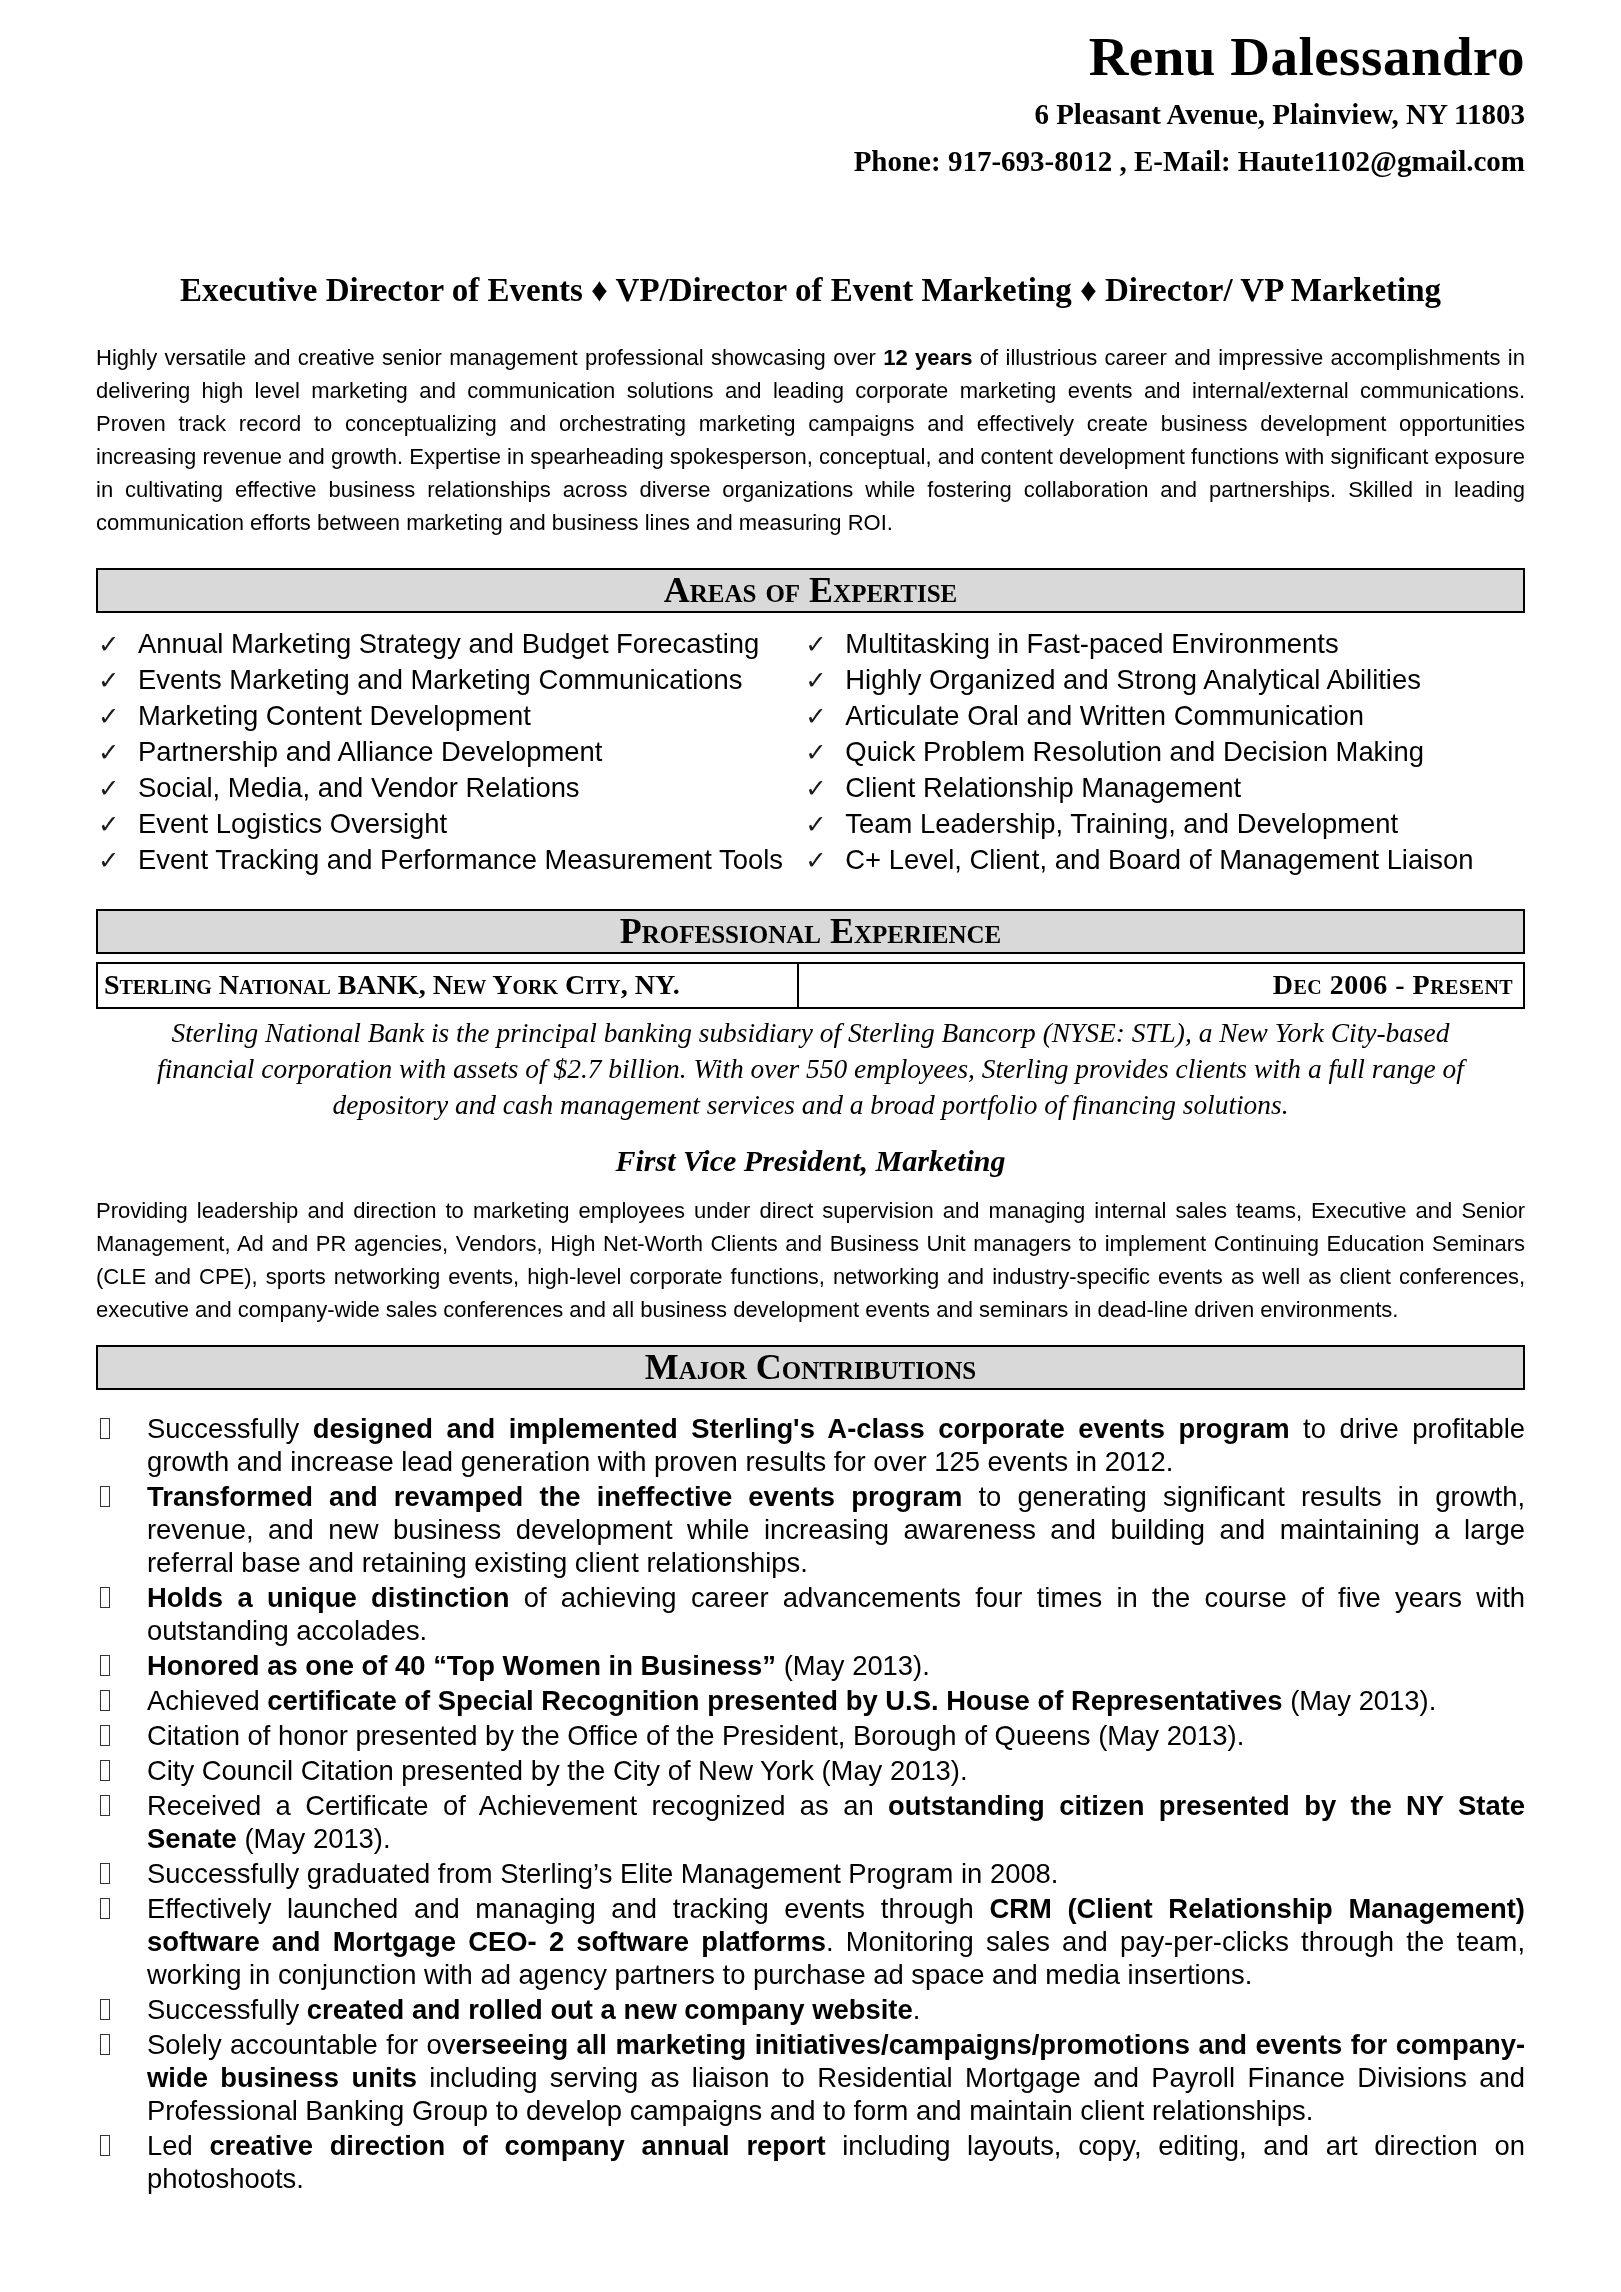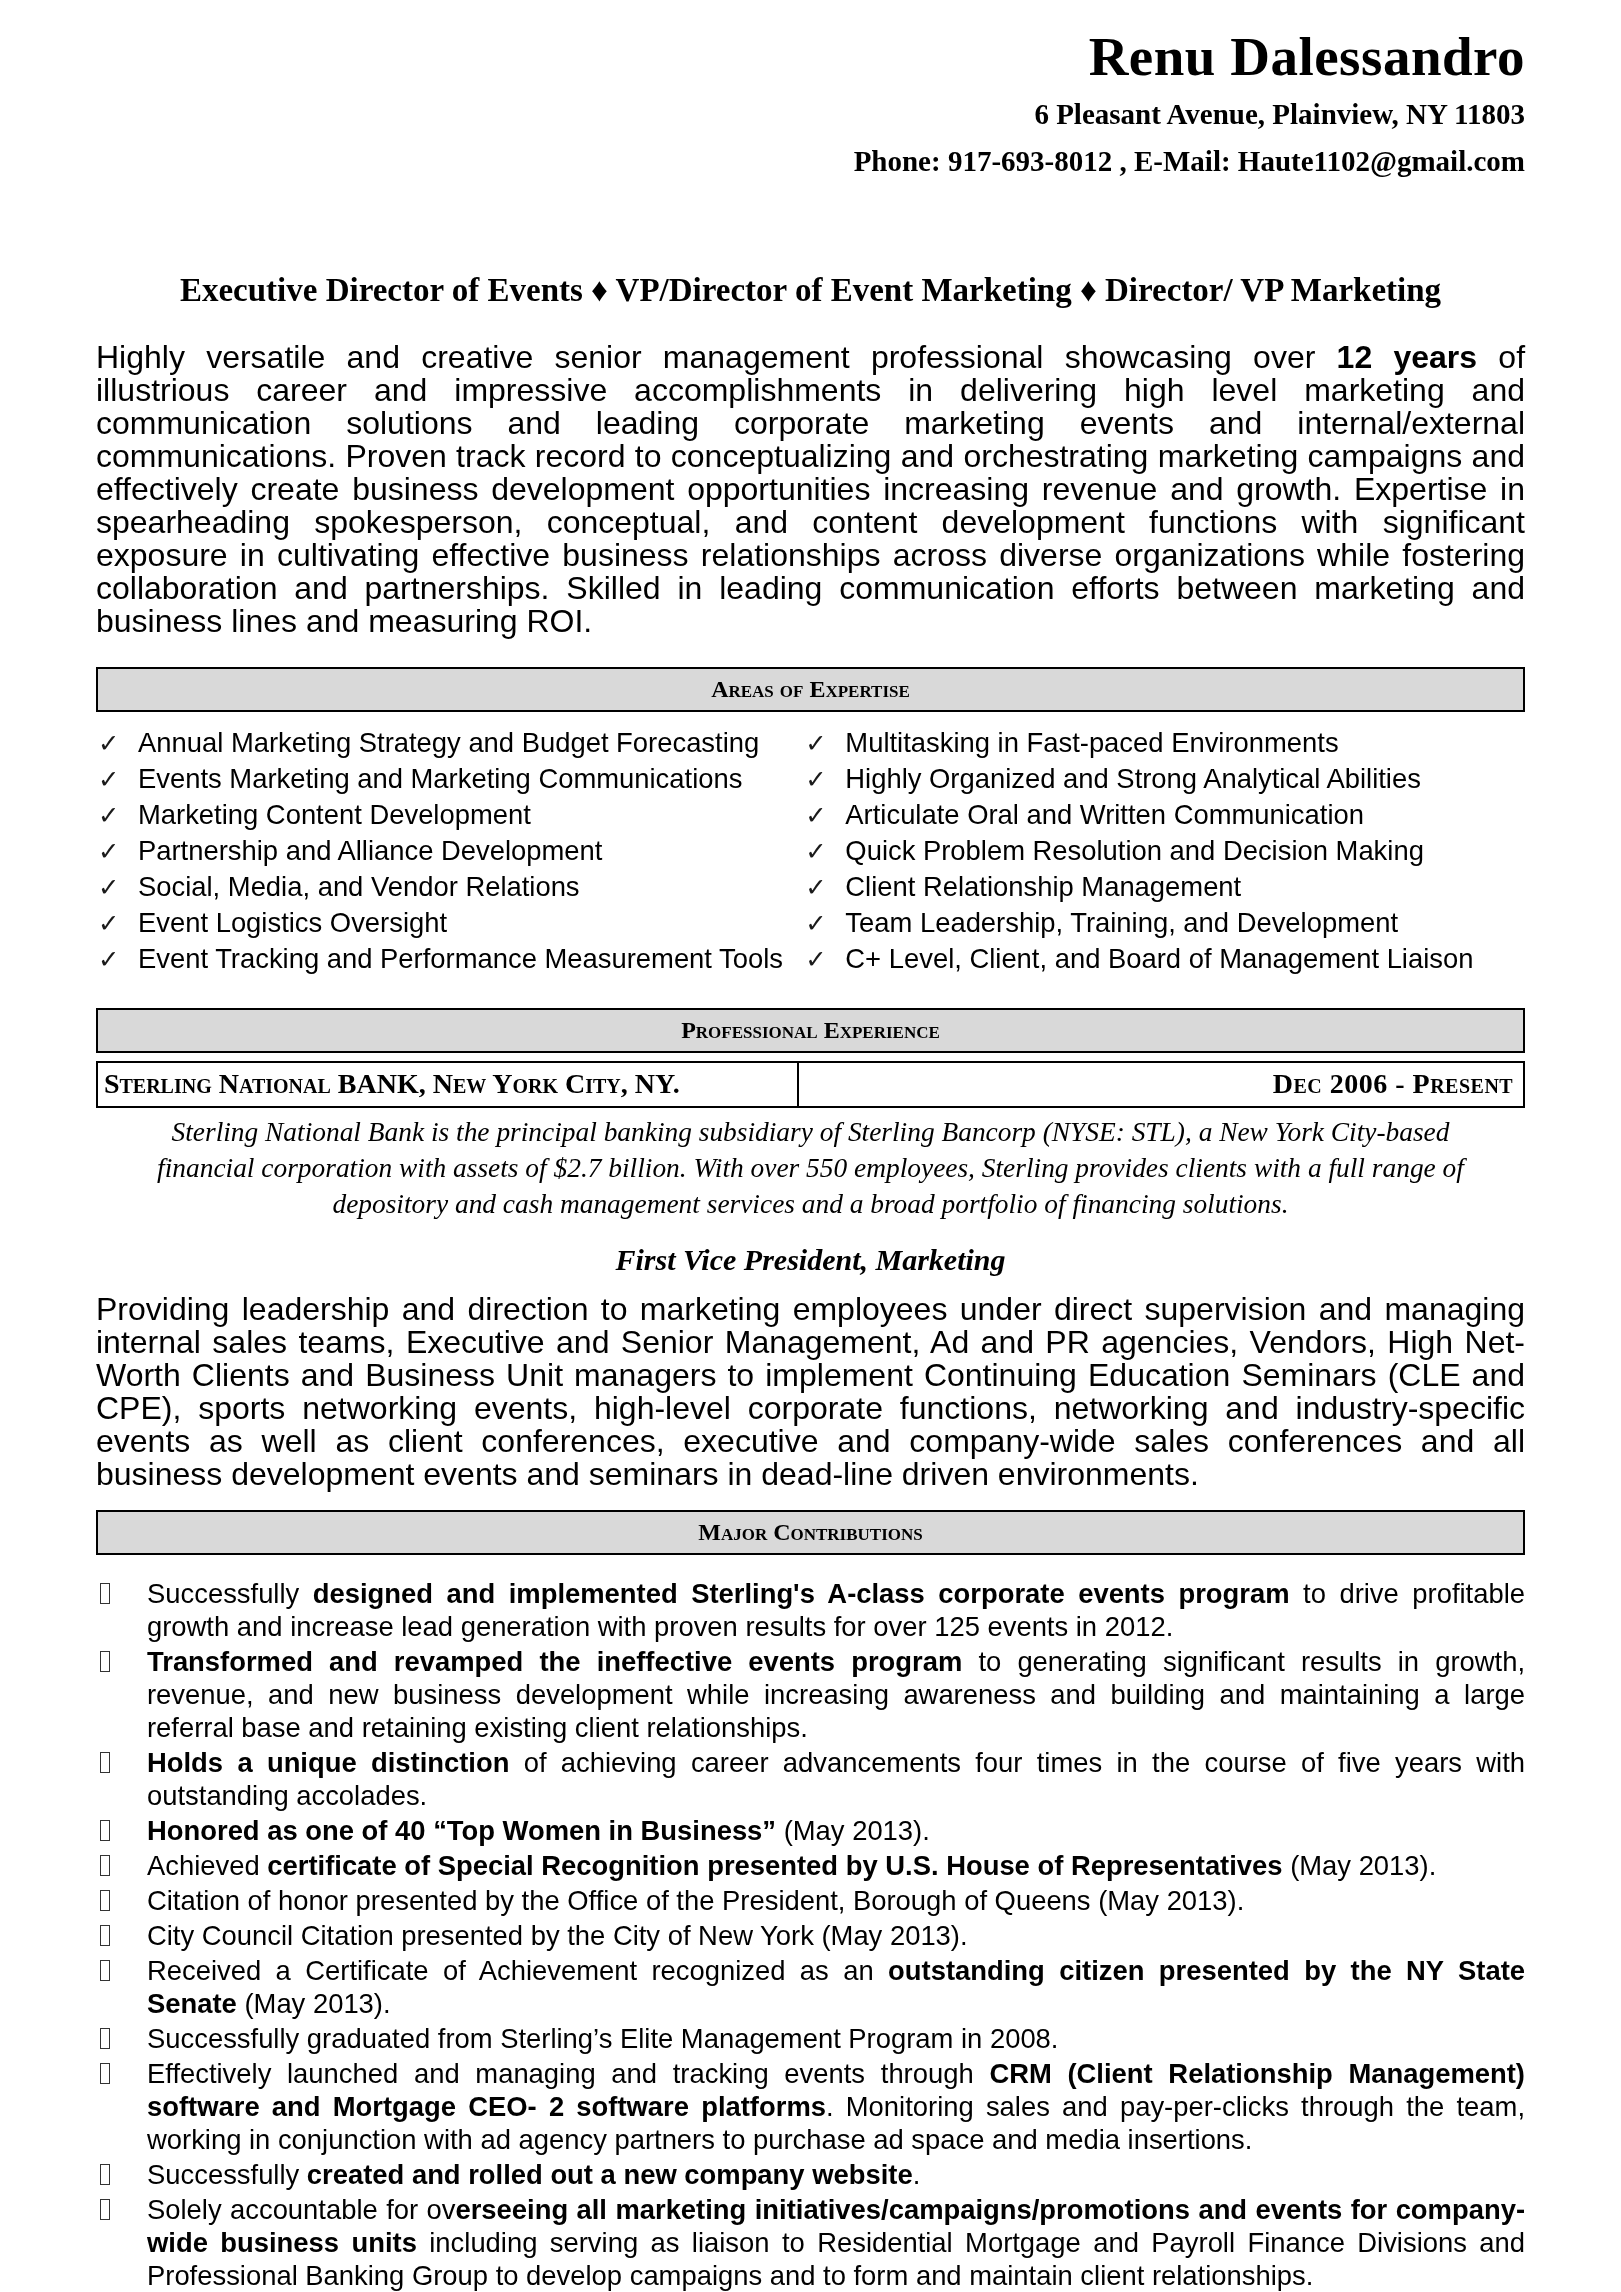--- a/index.html
+++ b/index.html
@@ -25,34 +25,34 @@
     margin-top: 90px;
     text-align: center;
     font-family: "Liberation Serif", serif;
     font-weight: bold;
     font-size: 33px;
     line-height: 39px;
   }
   
   .para {
     margin-top: 31px;
-    font-size: 32px;
+    font-size: 22px;
     line-height: 33px;
     text-align: justify;
   }
   
   .section-bar {
     margin-top: 29px;
     border: 2px solid #000;
     background: #d9d9d9;
     text-align: center;
     font-family: "Liberation Serif", serif;
     font-variant: small-caps;
     font-weight: bold;
-    font-size: 24px;
+    font-size: 36px;
     line-height: 39px;
     padding: 1px 0;
   }
   
   .expertise {
     margin-top: 13.7px;
     display: grid;
     grid-template-columns: 49.5% 50.5%;
     list-style: none;
   }

